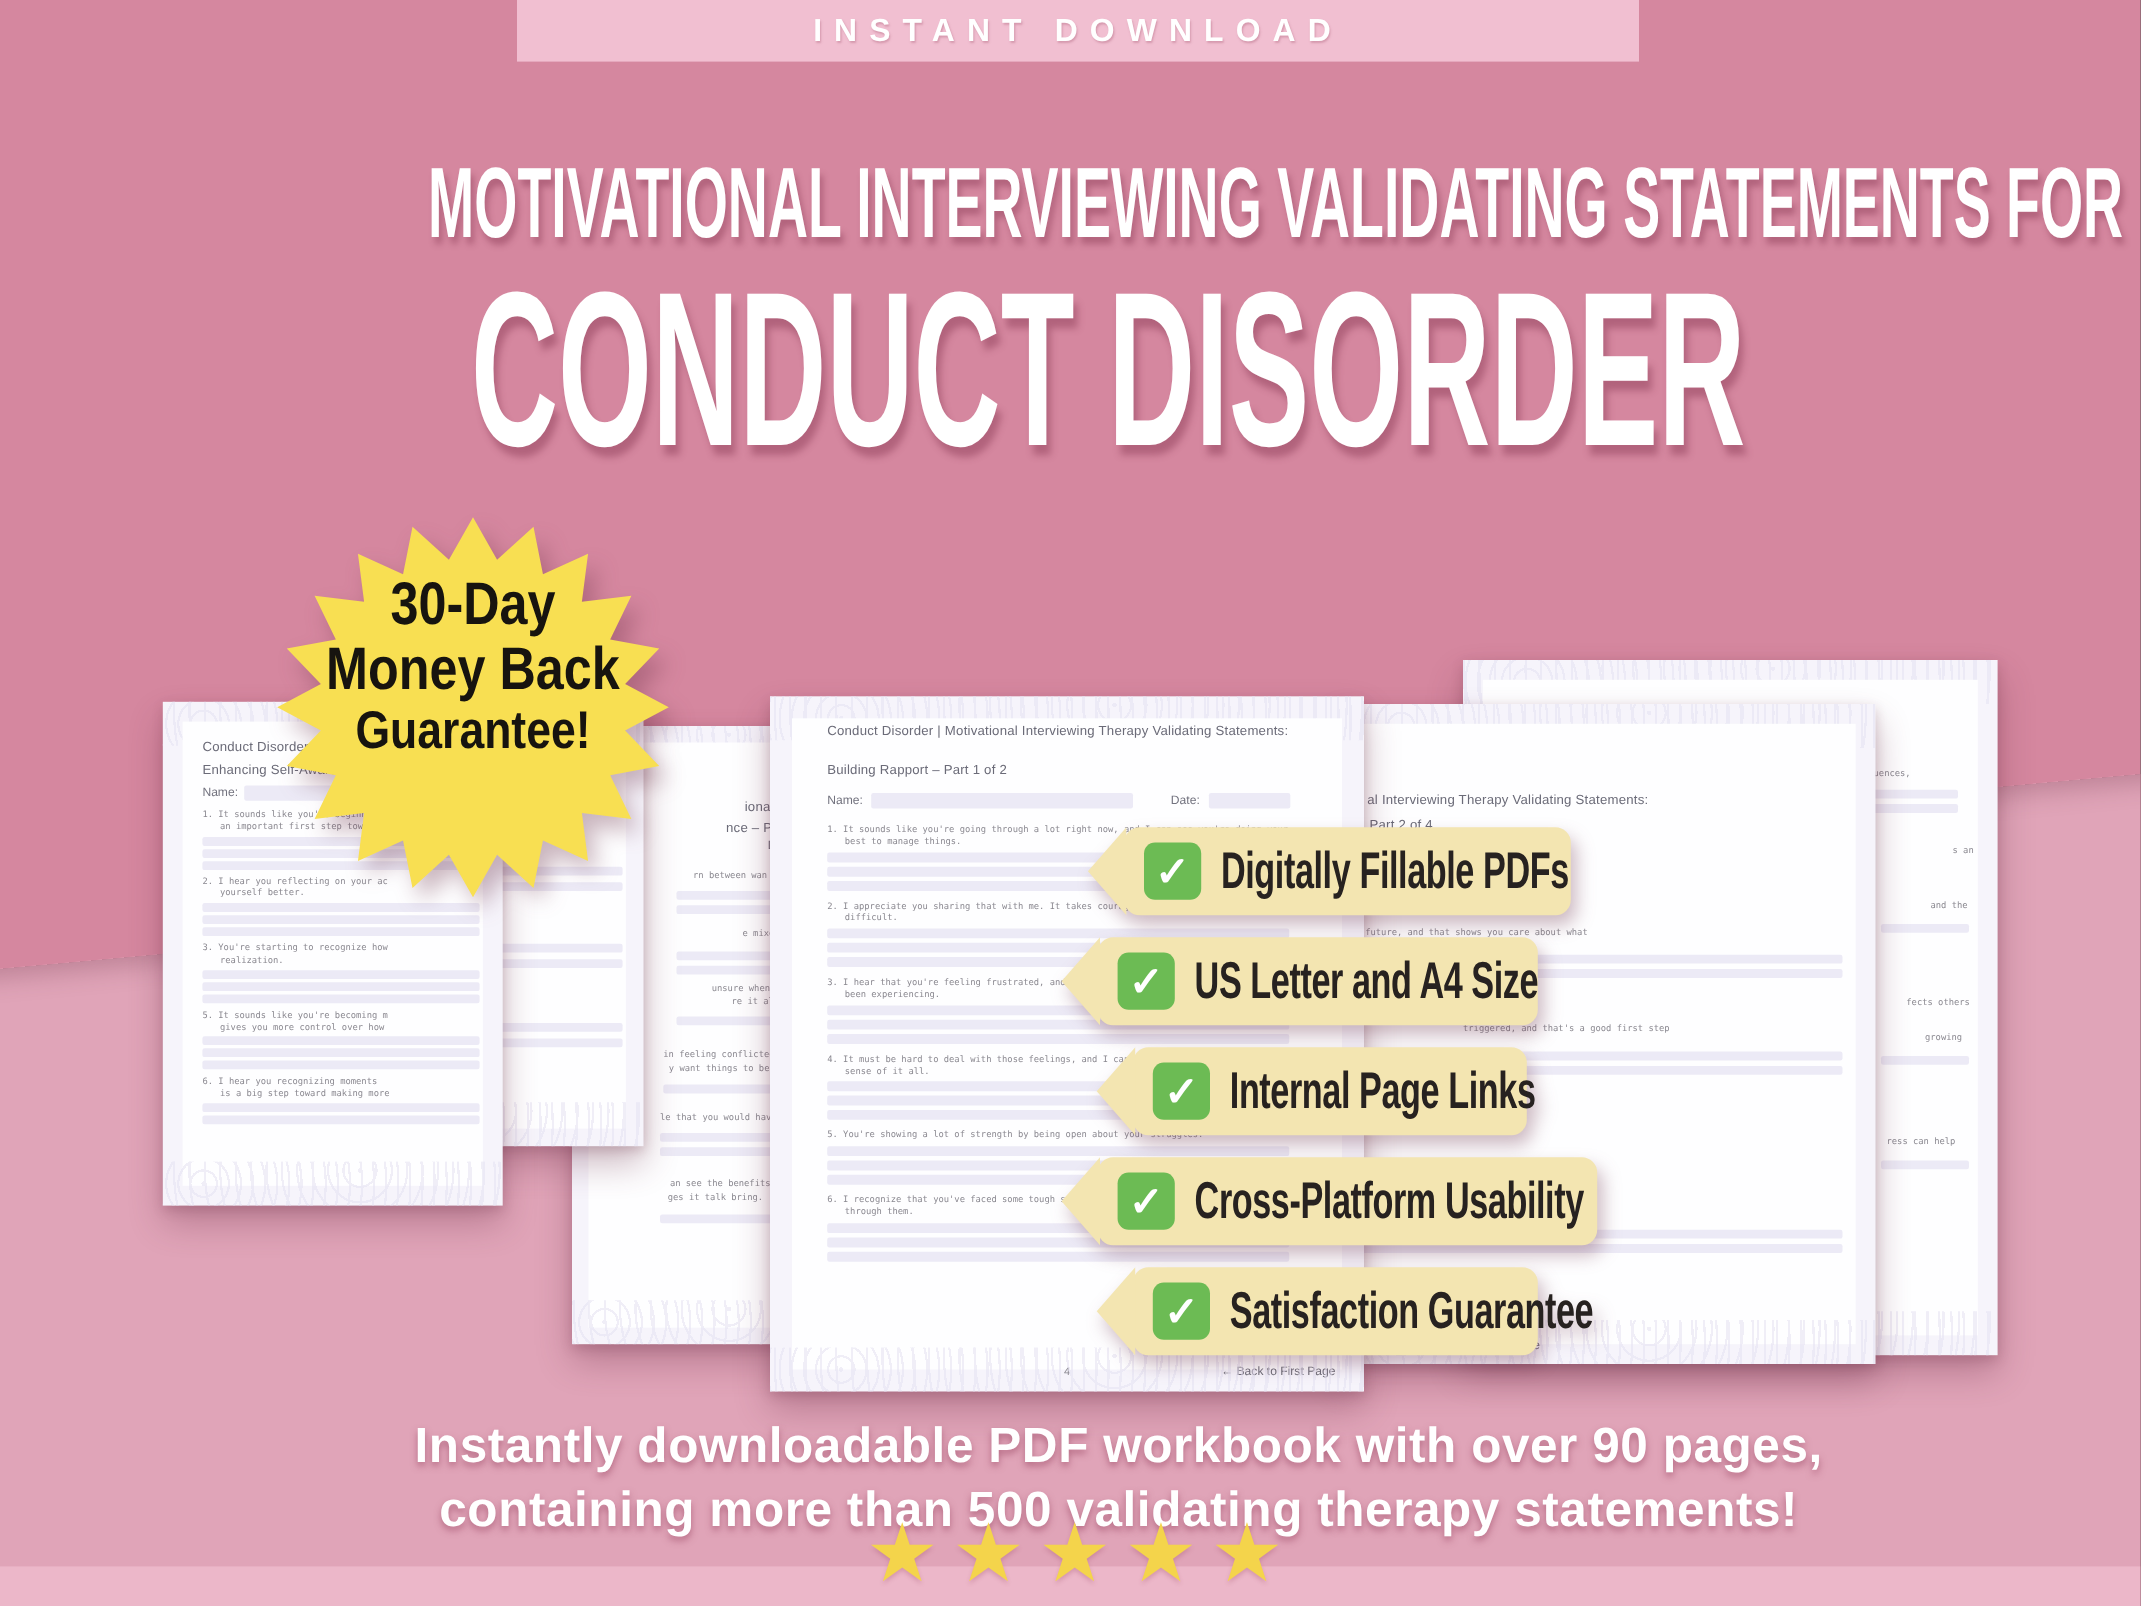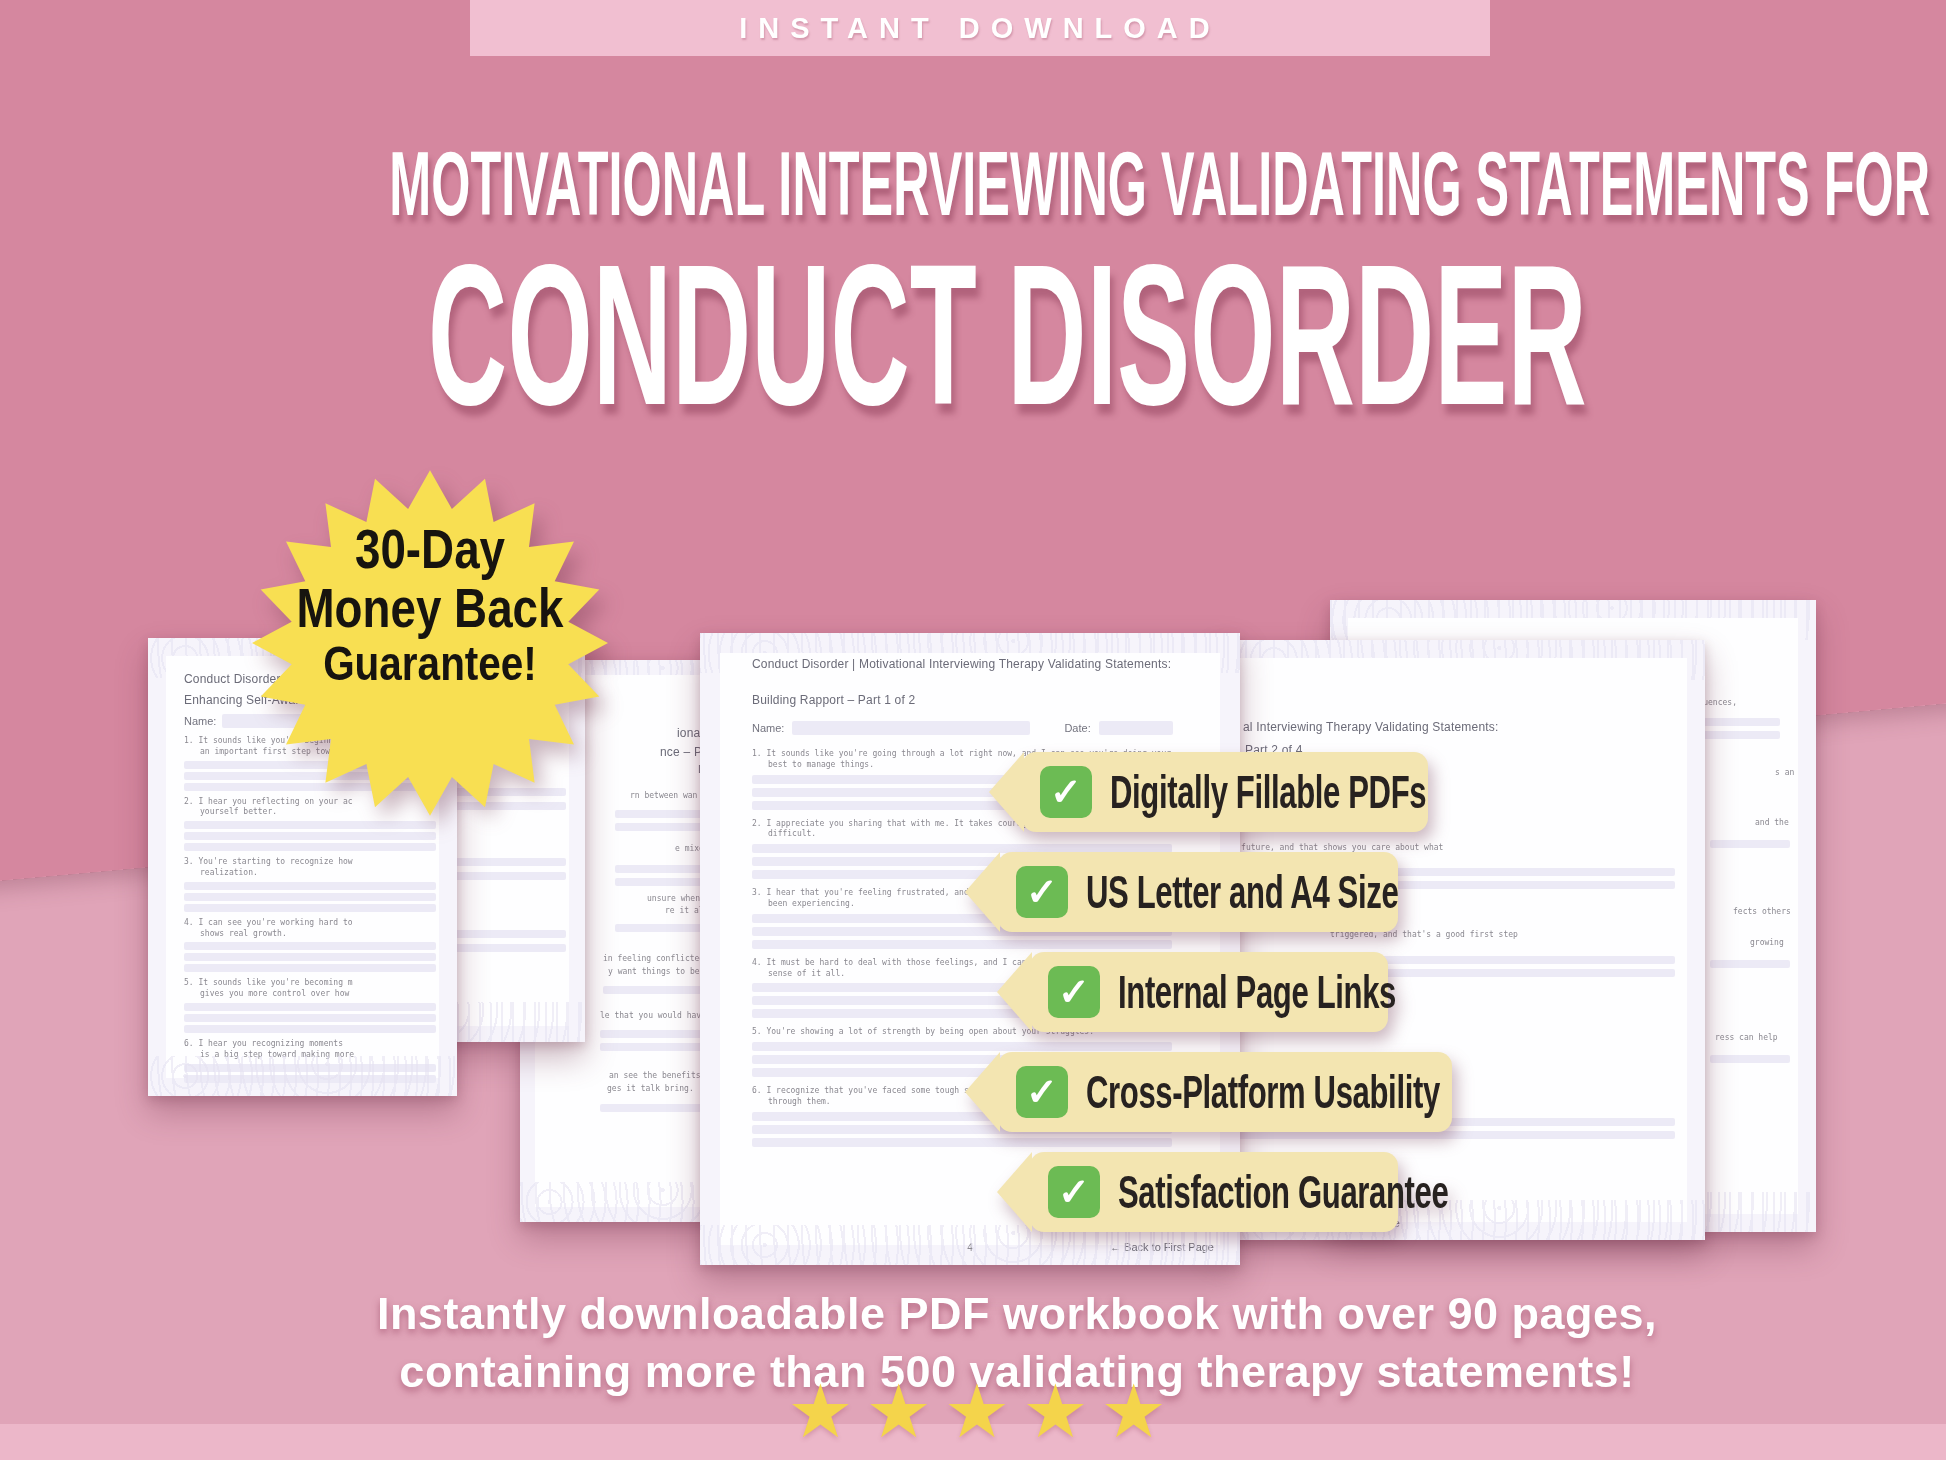--- a/index.html
+++ b/index.html
@@ -147,27 +147,20 @@
       <div class="ws-item">
         <div class="mono pre hang">2. I hear you reflecting on your ac
 yourself better.</div>
         <div class="bar"></div>
           <div class="bar"></div>
           <div class="bar"></div>
       </div>
       <div class="ws-item">
         <div class="mono pre hang">3. You're starting to recognize how
 realization.</div>
-        <div class="bar"></div>
-          <div class="bar"></div>
-          <div class="bar"></div>
-      </div>
-      <div class="ws-item">
-        <div class="mono pre hang">4. I can see you're working hard to
-shows real growth.</div>
         <div class="bar"></div>
           <div class="bar"></div>
           <div class="bar"></div>
       </div>
       <div class="ws-item">
         <div class="mono pre hang">5. It sounds like you're becoming m
 gives you more control over how</div>
         <div class="bar"></div>
           <div class="bar"></div>
           <div class="bar"></div>

